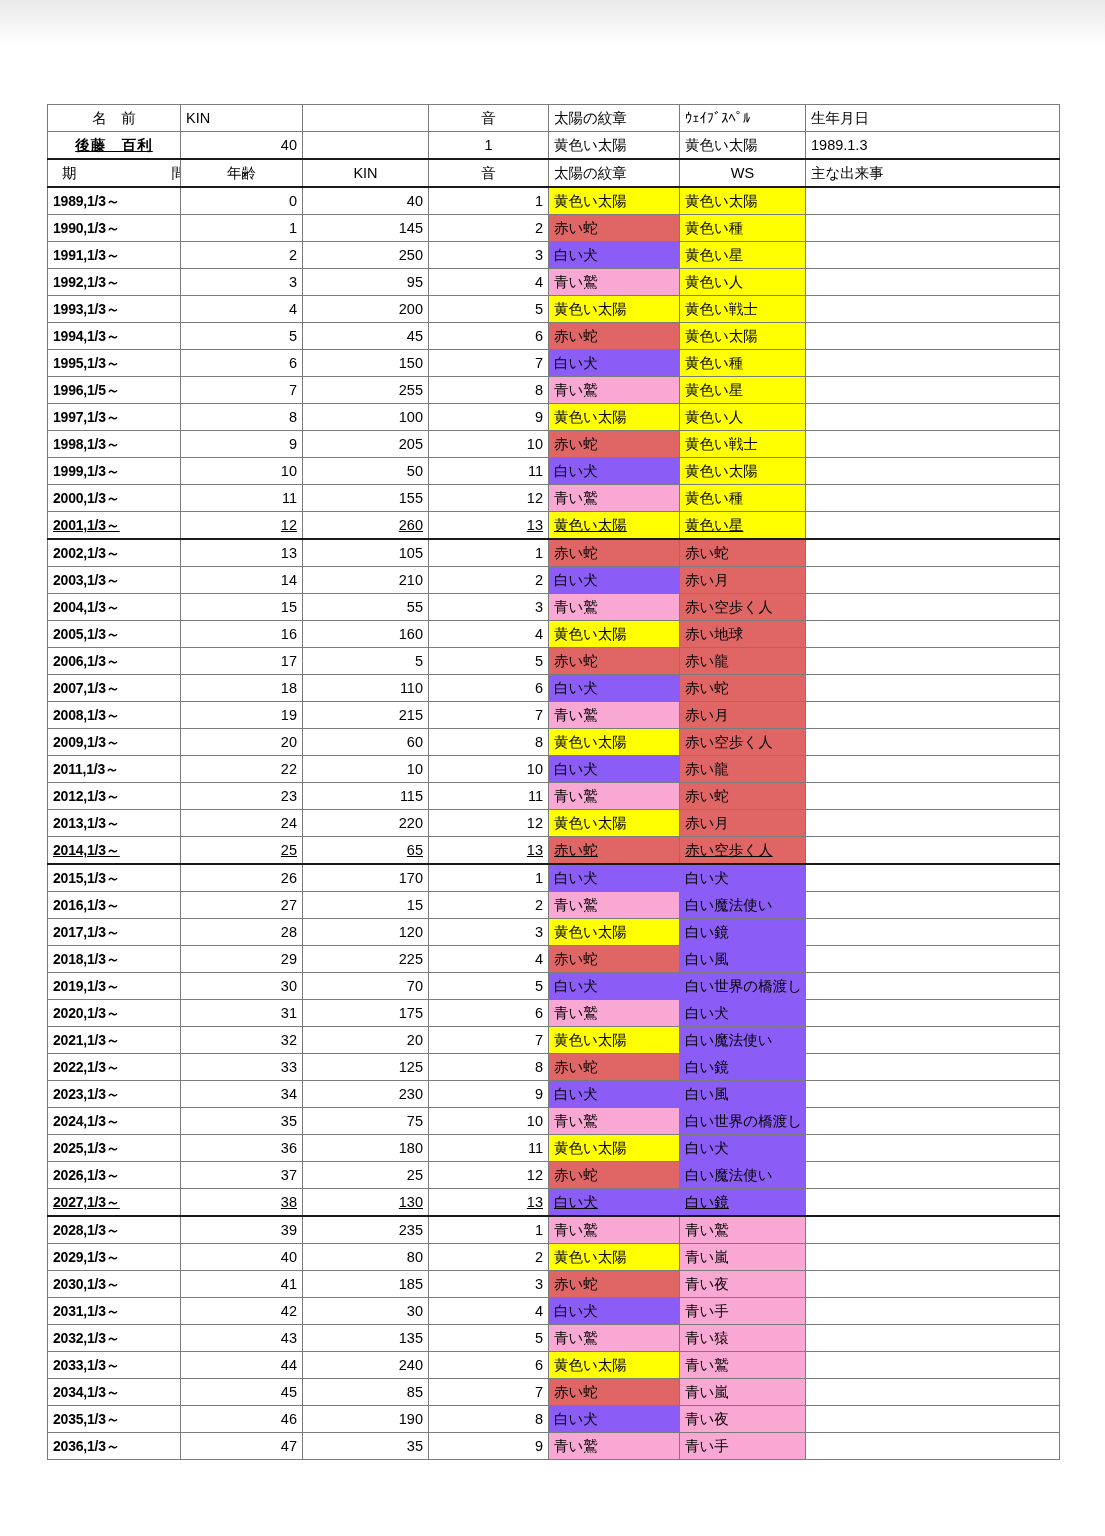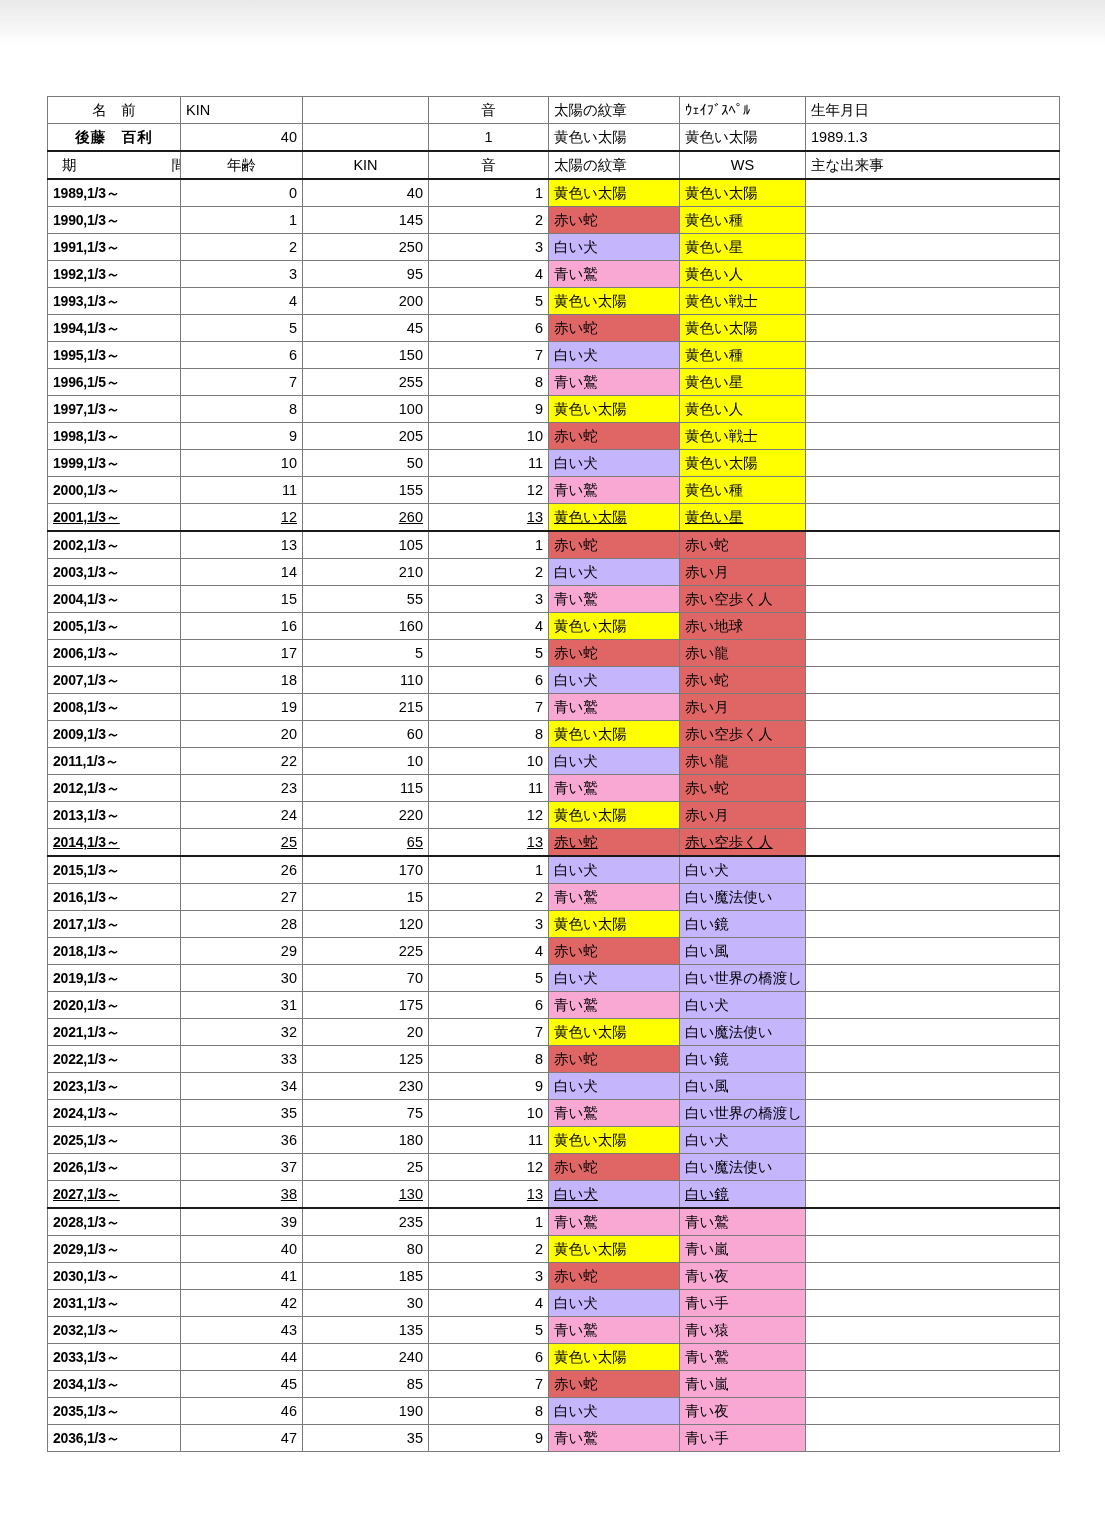--- a/index.html
+++ b/index.html
@@ -18,21 +18,21 @@
   #page-top-shade {
     position: absolute;
     top: 0; left: 0;
     width: 1105px;
     height: 46px;
     background: linear-gradient(to bottom, #e9e9e9 0%, #f3f3f3 45%, #ffffff 100%);
   }
   #sheet {
     position: absolute;
     left: 47px;
-    top: 96px;
+    top: 104px;
     width: 1012px;
   }
   table {
     border-collapse: collapse;
     table-layout: fixed;
     width: 1012px;
     background: #ffffff;
   }
   col.c-period { width: 133px; }
   col.c-age    { width: 122px; }
@@ -55,21 +55,21 @@
   }
 
   
   .info-head td {
     text-align: left;
   }
   .info-head td.ctr { text-align: center; }
   .info-val td { text-align: left; }
   .info-val td.num  { text-align: right; }
   .info-val td.ctr  { text-align: center; }
-  .nm { font-weight: bold; text-align: center !important; letter-spacing: 1px; }
+  .nm { font-weight: bold; text-align: center !important; letter-spacing: 1px; text-decoration: underline; }
   .sp2 { letter-spacing: 22px; padding-left: 14px; }
 
   
   .thick-bottom td { border-bottom: 2.5px solid #1a1a1a; }
 
   
   .col-head td { text-align: center; }
   .col-head td.lft { text-align: left; }
 
   .row td.period { font-weight: bold; text-align: left; font-size: 14px; letter-spacing: -0.2px; }
@@ -77,21 +77,21 @@
   .row td.numc { text-align: right; }
   .row td.word { text-align: left; }
 
   
   .cycle-end td { border-bottom: 2.2px solid #1a1a1a; text-decoration: underline; }
 
   
   .f-yellow { background: #ffff00; }
   .f-red    { background: #e06666; margin-left: 20px; }
   .f-blue   { background: #f9a8d4; }
-  .f-white  { background: #c4b5fd; }
+  .f-white  { background: #8b5cf6; }
 
   
   #sheet { box-shadow: none; }
   table { border: 1.5px solid #5a5a5a; }
 </style>
 </head>
 <body>
 
 <div id="page-top-shade"></div>
 

